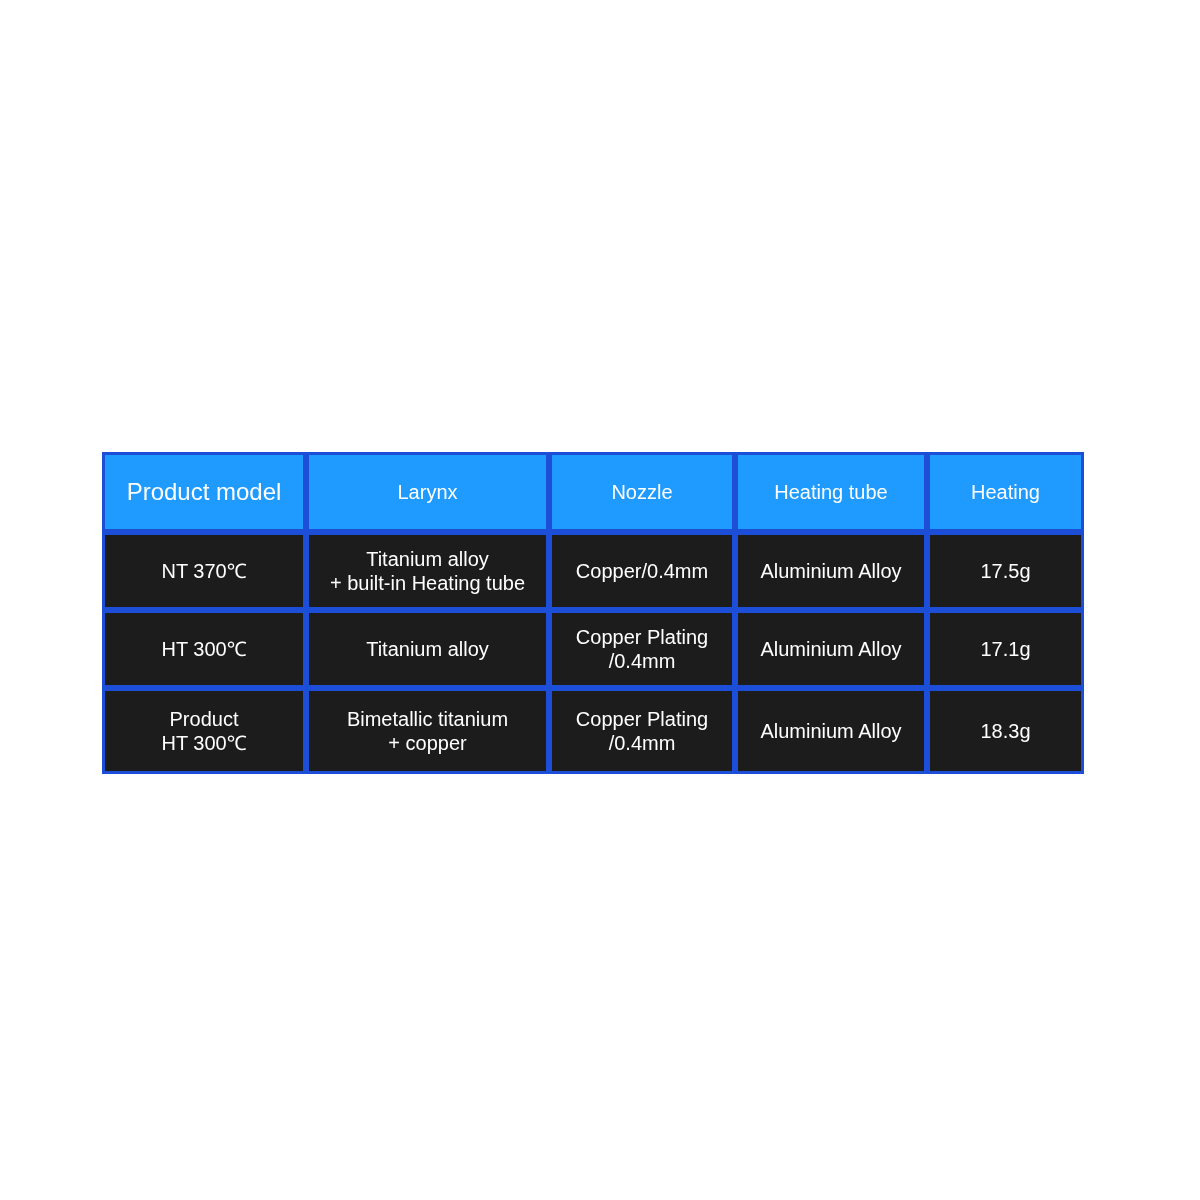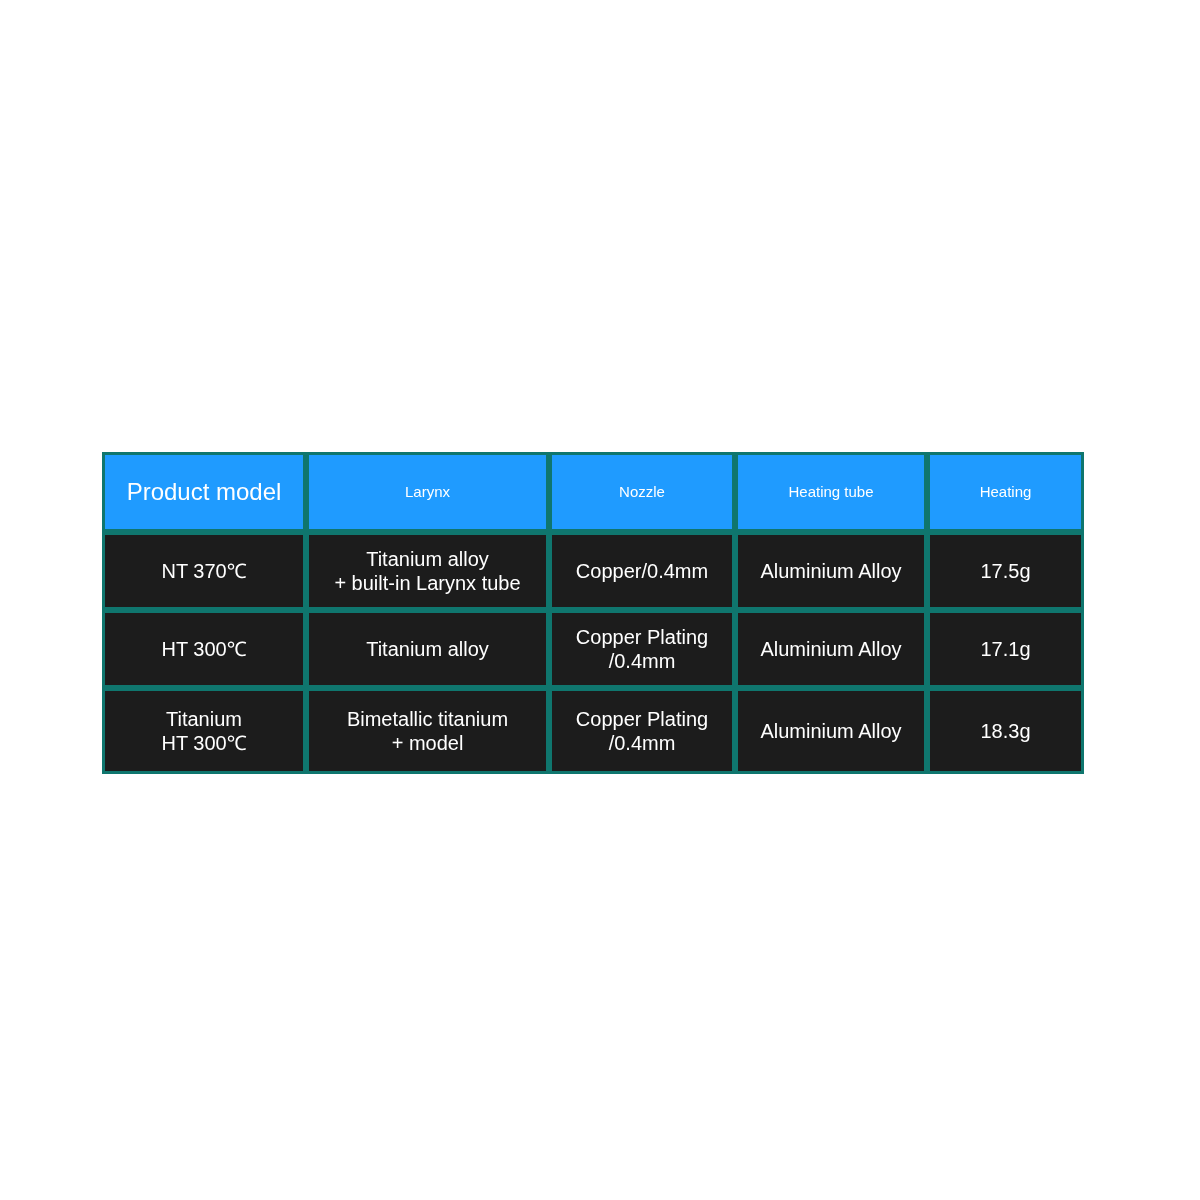--- a/index.html
+++ b/index.html
@@ -36,33 +36,33 @@
   }
 
   table.spec-table col.c0 { width: 204px; }
   table.spec-table col.c1 { width: 243px; }
   table.spec-table col.c2 { width: 186px; }
   table.spec-table col.c3 { width: 192px; }
   table.spec-table col.c4 { width: 157px; }
 
   table.spec-table th,
   table.spec-table td {
-    border: 3px solid #0f766e;
+    border: 3px solid #1d4ed8;
     text-align: center;
     vertical-align: middle;
     color: #ffffff;
     line-height: 1.22;
     padding: 6px 4px;
   }
 
   table.spec-table thead th {
     background: #1f9bff;
     font-weight: normal;
     height: 62px;
-    font-size: 15px;
+    font-size: 20px;
   }
 
   table.spec-table thead th.model-head {
     font-size: 24px;
   }
 
   table.spec-table tbody td {
     background: #1c1c1c;
     font-size: 20px;
     height: 60px;
@@ -102,21 +102,21 @@
       <tbody>
         <tr>
           <td>
             <div class="cell-lines">
               <span>NT 370℃</span>
             </div>
           </td>
           <td>
             <div class="cell-lines">
               <span>Titanium alloy</span>
-              <span>+ built-in Larynx tube</span>
+              <span>+ built-in Heating tube</span>
             </div>
           </td>
           <td>
             <div class="cell-lines">
               <span>Copper/0.4mm</span>
             </div>
           </td>
           <td>
             <div class="cell-lines">
               <span>Aluminium Alloy</span>
@@ -152,28 +152,28 @@
           </td>
           <td>
             <div class="cell-lines">
               <span>17.1g</span>
             </div>
           </td>
         </tr>
         <tr class="tall">
           <td>
             <div class="cell-lines">
-              <span>Titanium</span>
+              <span>Product</span>
               <span>HT 300℃</span>
             </div>
           </td>
           <td>
             <div class="cell-lines">
               <span>Bimetallic titanium</span>
-              <span>+ model</span>
+              <span>+ copper</span>
             </div>
           </td>
           <td>
             <div class="cell-lines">
               <span>Copper Plating</span>
               <span>/0.4mm</span>
             </div>
           </td>
           <td>
             <div class="cell-lines">

